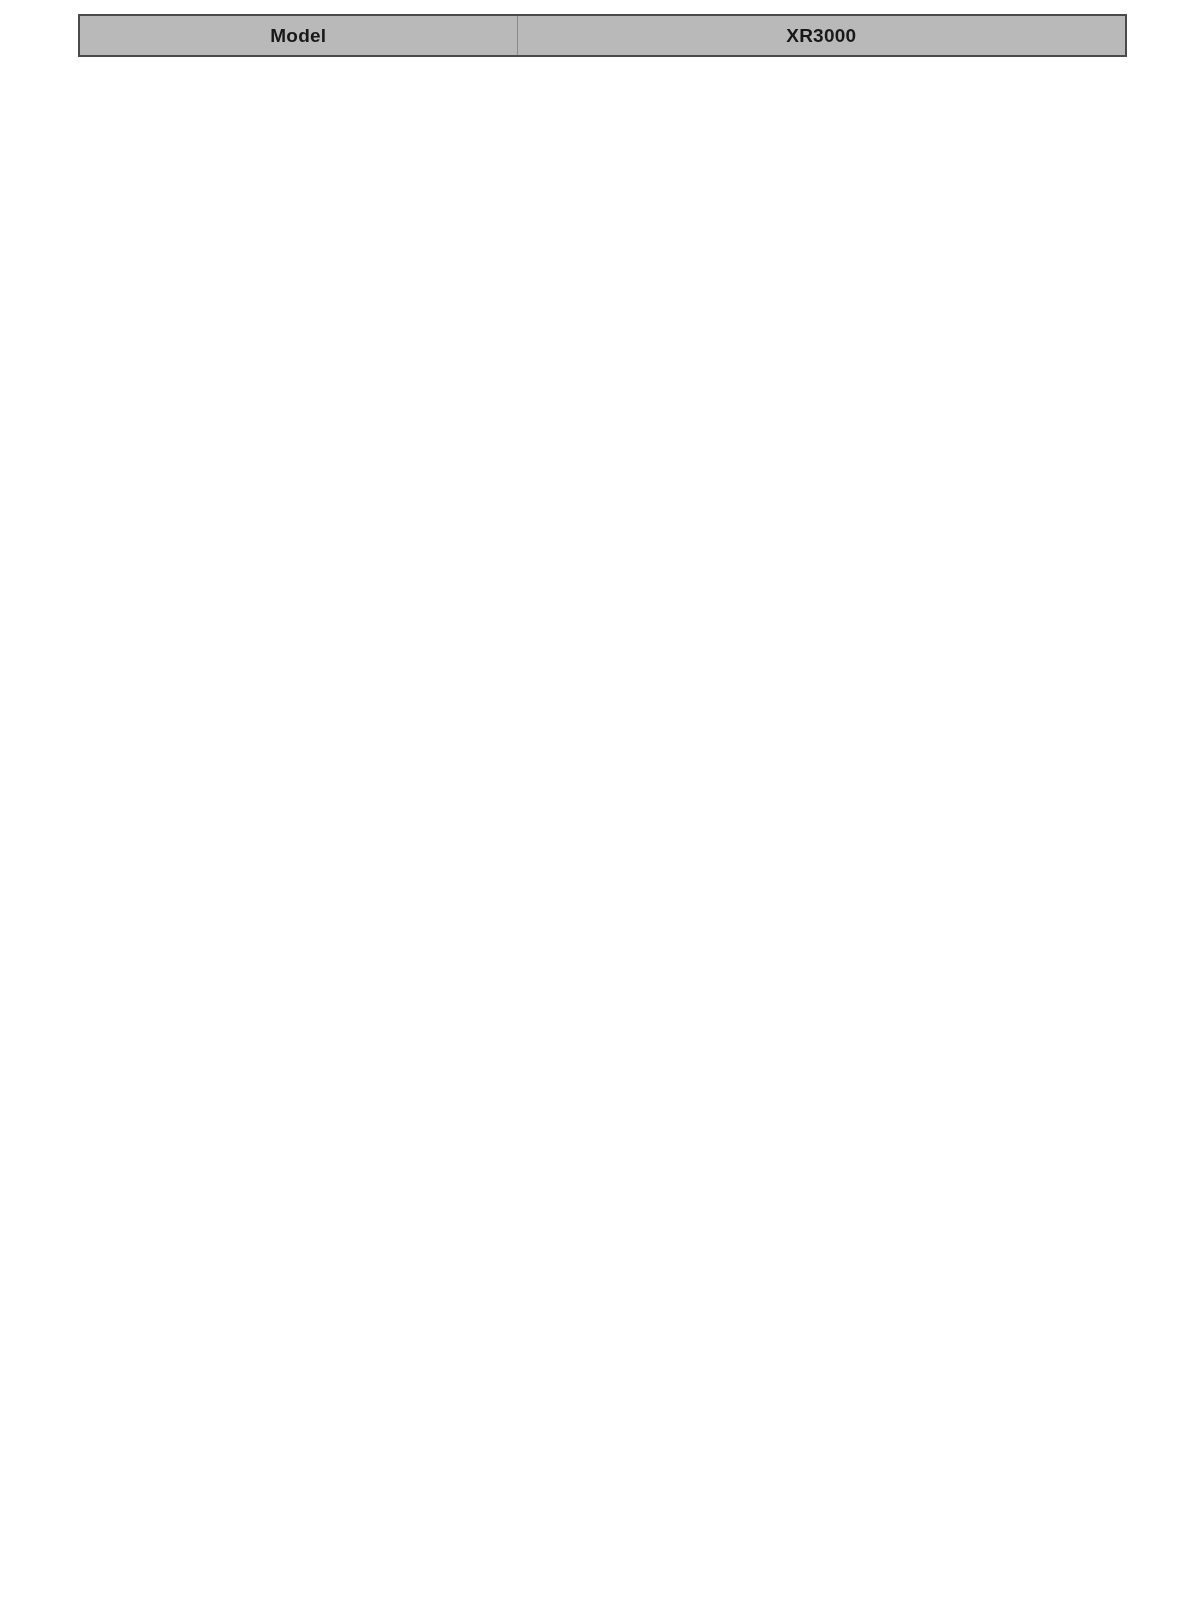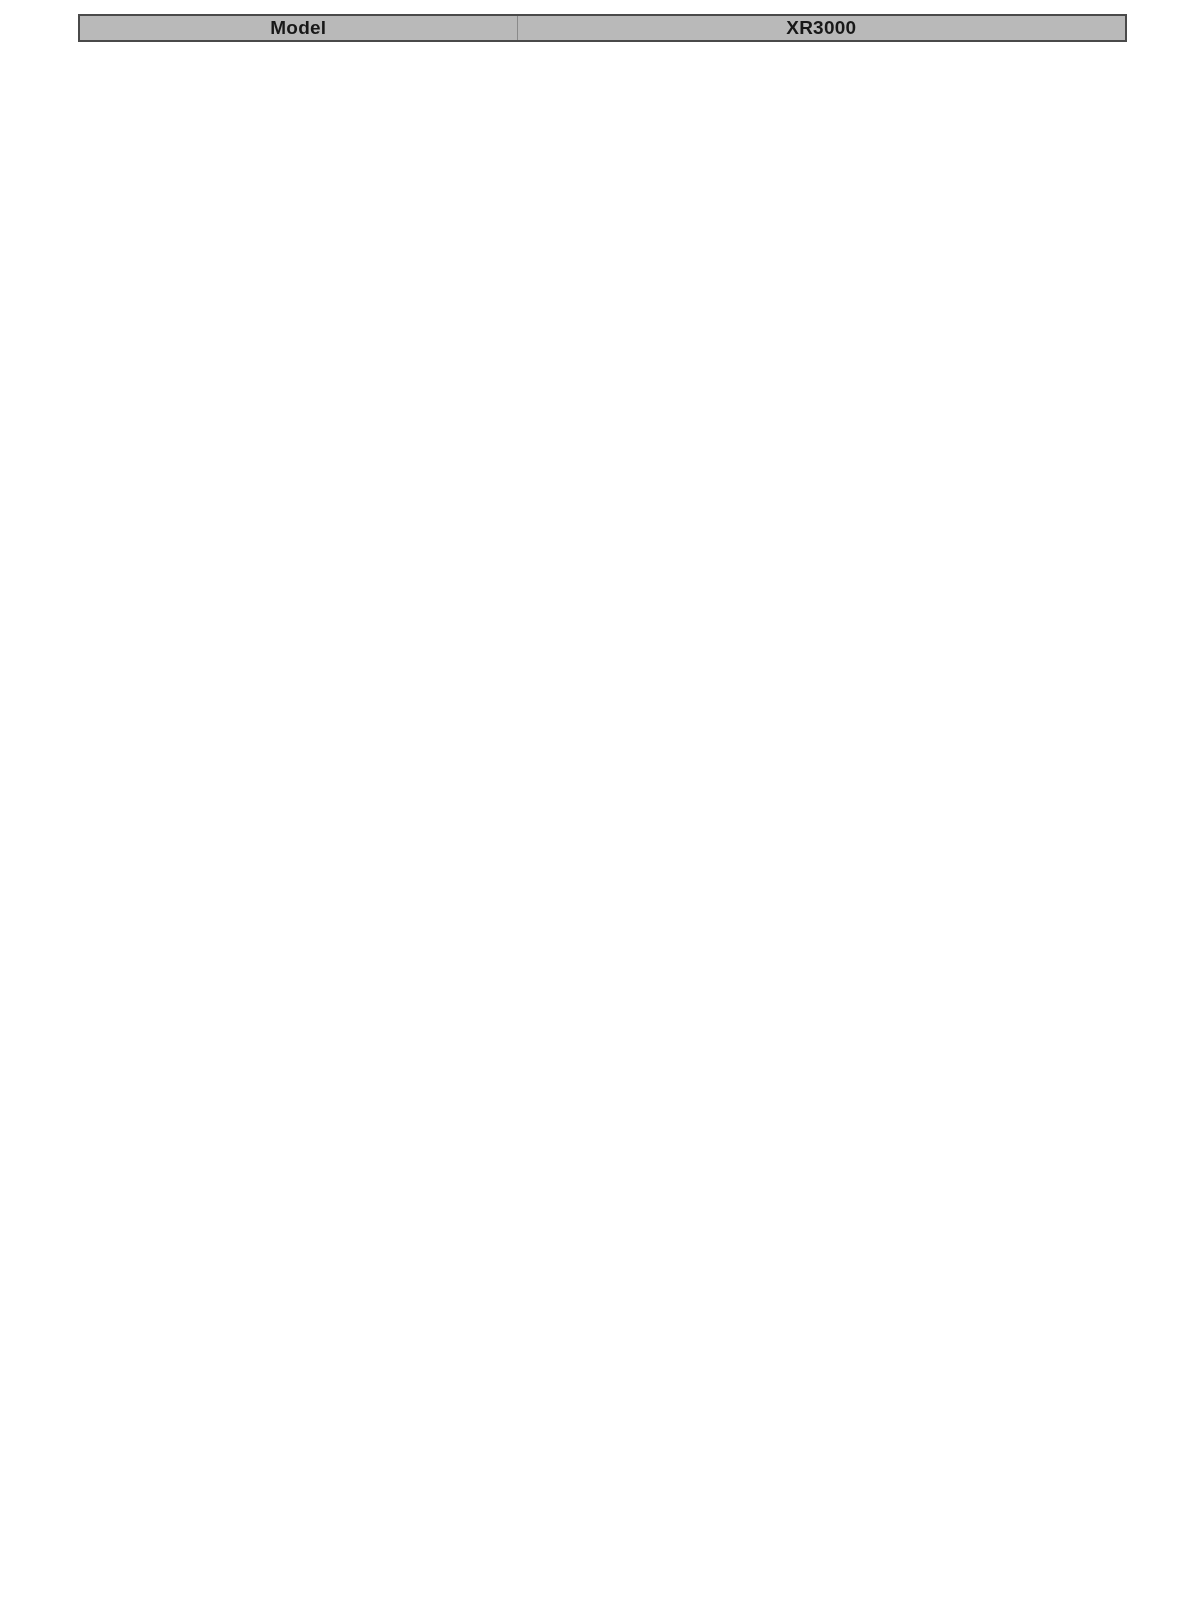--- a/index.html
+++ b/index.html
@@ -34,21 +34,21 @@
 <body>
 
 <div class="page">
   <table class="spec">
     <colgroup>
       <col style="width:174px">
       <col style="width:264px">
       <col style="width:609px">
     </colgroup>
     <thead>
-      <tr style="height:26px">
+      <tr style="height:41px">
         <th colspan="2">Model</th>
         <th>XR3000</th>
       </tr>
     </thead>
   <tbody class="group"></tbody>
       <tbody class="group"></tbody>
       <tbody class="group"></tbody>
       <tbody class="group"></tbody>
       <tbody class="group"></tbody>
       <tbody class="group"></tbody>

